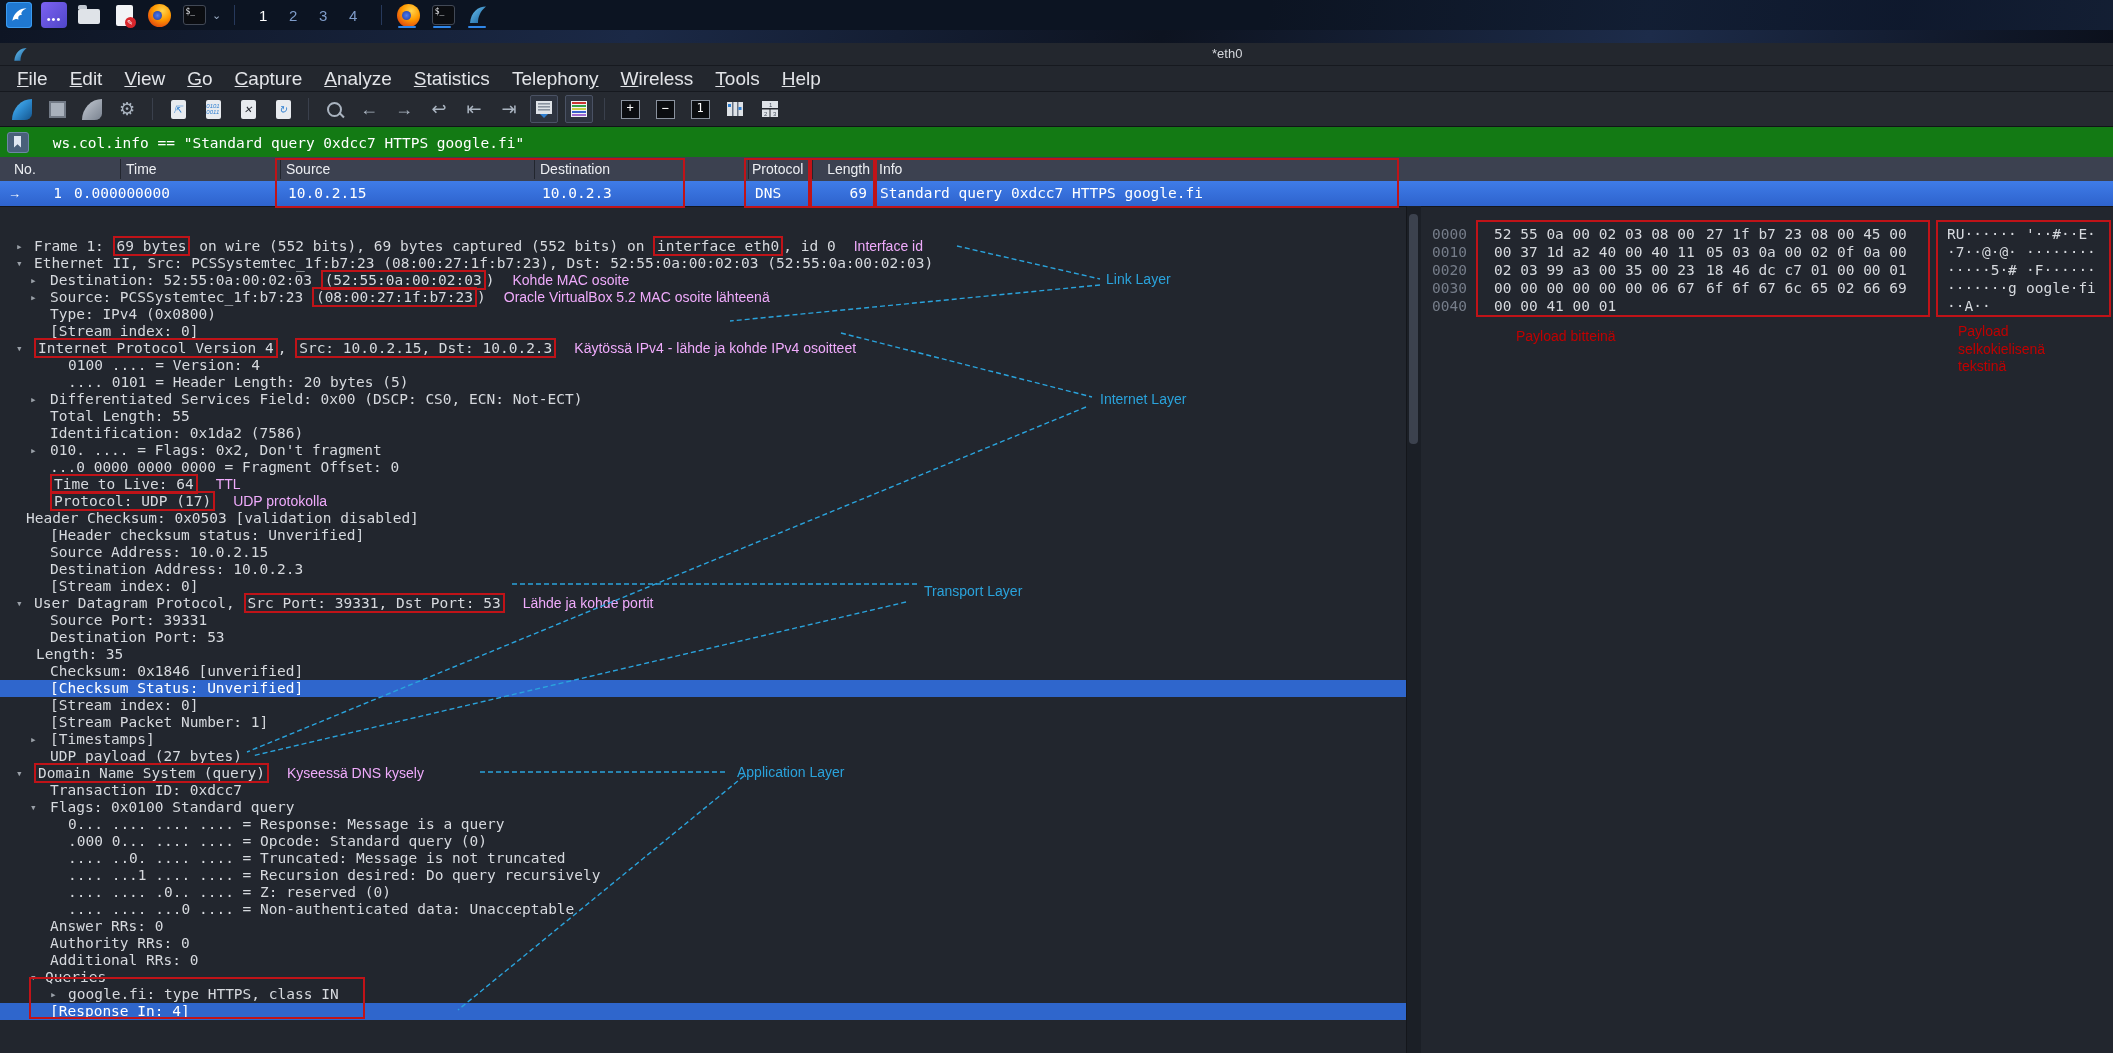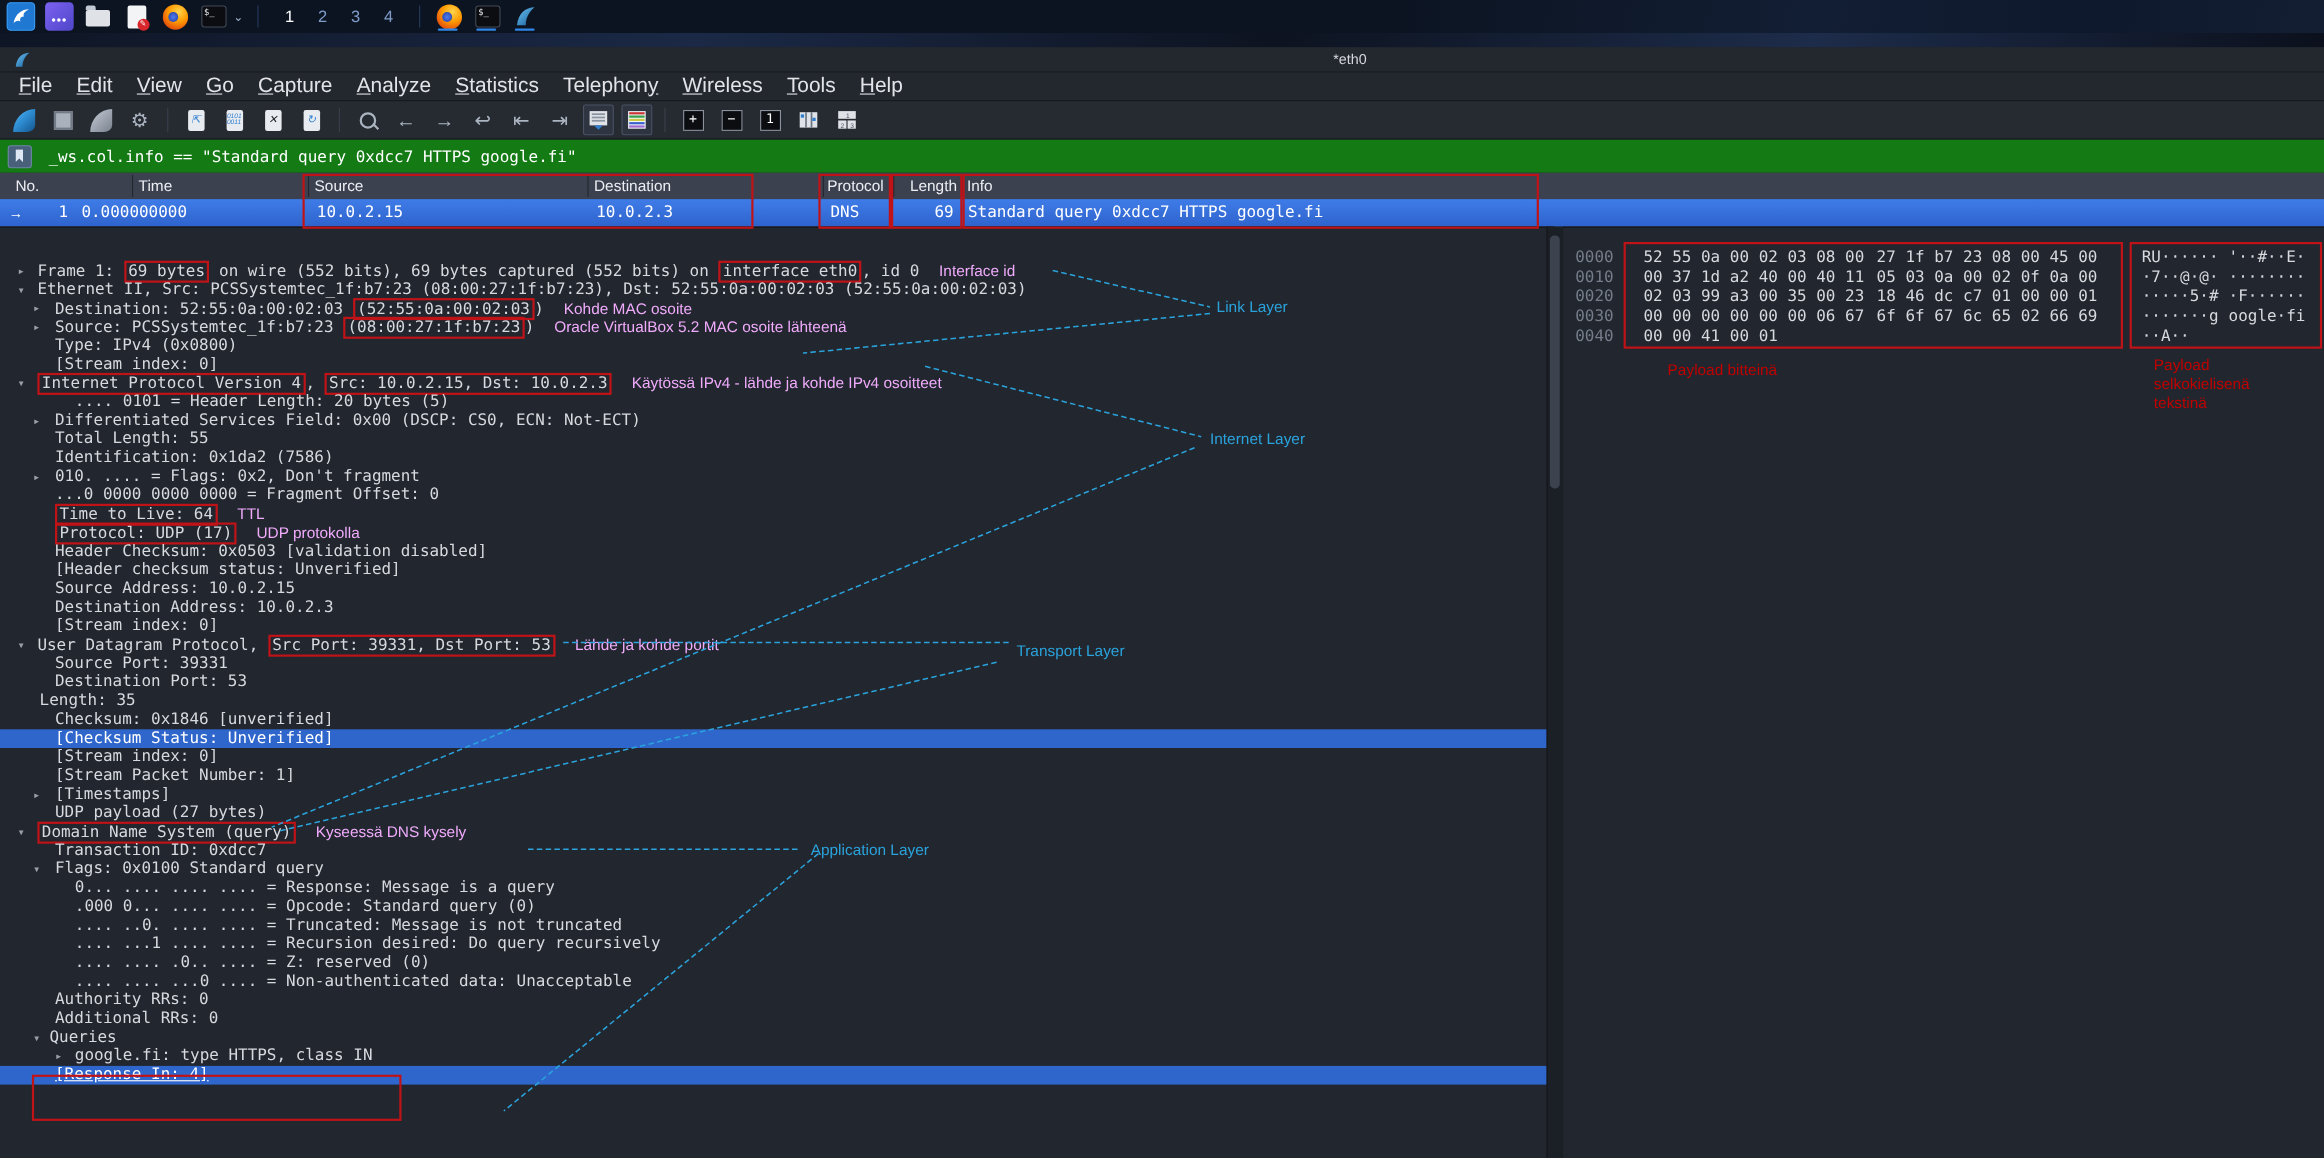--- a/index.html
+++ b/index.html
@@ -284,29 +284,30 @@
     </div>
 
   <div id="details" class="abs">
       <div class="drow"><span class="twisty" style="left: 16px;">▸</span><span class="dtext" style="margin-left: 34px;"><span>Frame 1: </span><span class="rbox">69 bytes</span><span> on wire (552 bits), 69 bytes captured (552 bits) on </span><span class="rbox">interface eth0</span><span>, id 0</span></span><span class="rlabel">Interface id</span></div>
       <div class="drow"><span class="twisty" style="left: 16px;">▾</span><span class="dtext" style="margin-left: 34px;"><span>Ethernet II, Src: PCSSystemtec_1f:b7:23 (08:00:27:1f:b7:23), Dst: 52:55:0a:00:02:03 (52:55:0a:00:02:03)</span></span></div>
       <div class="drow"><span class="twisty" style="left: 30px;">▸</span><span class="dtext" style="margin-left: 50px;"><span>Destination: 52:55:0a:00:02:03 </span><span class="rbox">(52:55:0a:00:02:03</span><span>)</span></span><span class="rlabel">Kohde MAC osoite</span></div>
       <div class="drow"><span class="twisty" style="left: 30px;">▸</span><span class="dtext" style="margin-left: 50px;"><span>Source: PCSSystemtec_1f:b7:23 </span><span class="rbox">(08:00:27:1f:b7:23</span><span>)</span></span><span class="rlabel">Oracle VirtualBox 5.2 MAC osoite lähteenä</span></div>
       <div class="drow"><span class="dtext" style="margin-left: 50px;"><span>Type: IPv4 (0x0800)</span></span></div>
       <div class="drow"><span class="dtext" style="margin-left: 50px;"><span>[Stream index: 0]</span></span></div>
       <div class="drow"><span class="twisty" style="left: 16px;">▾</span><span class="dtext" style="margin-left: 34px;"><span class="rbox">Internet Protocol Version 4</span><span>, </span><span class="rbox">Src: 10.0.2.15, Dst: 10.0.2.3</span></span><span class="rlabel">Käytössä IPv4 - lähde ja kohde IPv4 osoitteet</span></div>
+      <div class="drow"><span class="dtext" style="margin-left: 68px;"><span>0100 .... = Version: 4</span></span></div>
       <div class="drow"><span class="dtext" style="margin-left: 68px;"><span>.... 0101 = Header Length: 20 bytes (5)</span></span></div>
       <div class="drow"><span class="twisty" style="left: 30px;">▸</span><span class="dtext" style="margin-left: 50px;"><span>Differentiated Services Field: 0x00 (DSCP: CS0, ECN: Not-ECT)</span></span></div>
       <div class="drow"><span class="dtext" style="margin-left: 50px;"><span>Total Length: 55</span></span></div>
       <div class="drow"><span class="dtext" style="margin-left: 50px;"><span>Identification: 0x1da2 (7586)</span></span></div>
       <div class="drow"><span class="twisty" style="left: 30px;">▸</span><span class="dtext" style="margin-left: 50px;"><span>010. .... = Flags: 0x2, Don't fragment</span></span></div>
       <div class="drow"><span class="dtext" style="margin-left: 50px;"><span>...0 0000 0000 0000 = Fragment Offset: 0</span></span></div>
       <div class="drow"><span class="dtext" style="margin-left: 50px;"><span class="rbox">Time to Live: 64</span></span><span class="rlabel">TTL</span></div>
       <div class="drow"><span class="dtext" style="margin-left: 50px;"><span class="rbox">Protocol: UDP (17)</span></span><span class="rlabel">UDP protokolla</span></div>
-      <div class="drow"><span class="dtext" style="margin-left: 50px;"><span>Header Checksum: 0x0503 [validation disabled]</span></span></div>
+      <div class="drow"><span class="dtext" style="margin-left: 26px;"><span>Header Checksum: 0x0503 [validation disabled]</span></span></div>
       <div class="drow"><span class="dtext" style="margin-left: 50px;"><span>[Header checksum status: Unverified]</span></span></div>
       <div class="drow"><span class="dtext" style="margin-left: 50px;"><span>Source Address: 10.0.2.15</span></span></div>
       <div class="drow"><span class="dtext" style="margin-left: 50px;"><span>Destination Address: 10.0.2.3</span></span></div>
       <div class="drow"><span class="dtext" style="margin-left: 50px;"><span>[Stream index: 0]</span></span></div>
       <div class="drow"><span class="twisty" style="left: 16px;">▾</span><span class="dtext" style="margin-left: 34px;"><span>User Datagram Protocol, </span><span class="rbox">Src Port: 39331, Dst Port: 53</span></span><span class="rlabel">Lähde ja kohde portit</span></div>
       <div class="drow"><span class="dtext" style="margin-left: 50px;"><span>Source Port: 39331</span></span></div>
       <div class="drow"><span class="dtext" style="margin-left: 50px;"><span>Destination Port: 53</span></span></div>
       <div class="drow"><span class="dtext" style="margin-left: 36px;"><span>Length: 35</span></span></div>
       <div class="drow"><span class="dtext" style="margin-left: 50px;"><span>Checksum: 0x1846 [unverified]</span></span></div>
       <div class="drow sel"><span class="dtext" style="margin-left: 50px;"><span>[Checksum Status: Unverified]</span></span></div>
@@ -316,20 +317,21 @@
       <div class="drow"><span class="dtext" style="margin-left: 50px;"><span>UDP payload (27 bytes)</span></span></div>
       <div class="drow"><span class="twisty" style="left: 16px;">▾</span><span class="dtext" style="margin-left: 34px;"><span class="rbox">Domain Name System (query)</span></span><span class="rlabel">Kyseessä DNS kysely</span></div>
       <div class="drow"><span class="dtext" style="margin-left: 50px;"><span>Transaction ID: 0xdcc7</span></span></div>
       <div class="drow"><span class="twisty" style="left: 30px;">▾</span><span class="dtext" style="margin-left: 50px;"><span>Flags: 0x0100 Standard query</span></span></div>
       <div class="drow"><span class="dtext" style="margin-left: 68px;"><span>0... .... .... .... = Response: Message is a query</span></span></div>
       <div class="drow"><span class="dtext" style="margin-left: 68px;"><span>.000 0... .... .... = Opcode: Standard query (0)</span></span></div>
       <div class="drow"><span class="dtext" style="margin-left: 68px;"><span>.... ..0. .... .... = Truncated: Message is not truncated</span></span></div>
       <div class="drow"><span class="dtext" style="margin-left: 68px;"><span>.... ...1 .... .... = Recursion desired: Do query recursively</span></span></div>
       <div class="drow"><span class="dtext" style="margin-left: 68px;"><span>.... .... .0.. .... = Z: reserved (0)</span></span></div>
       <div class="drow"><span class="dtext" style="margin-left: 68px;"><span>.... .... ...0 .... = Non-authenticated data: Unacceptable</span></span></div>
+      <div class="drow"><span class="dtext" style="margin-left: 50px;"><span>Answer RRs: 0</span></span></div>
       <div class="drow"><span class="dtext" style="margin-left: 50px;"><span>Authority RRs: 0</span></span></div>
       <div class="drow"><span class="dtext" style="margin-left: 50px;"><span>Additional RRs: 0</span></span></div>
       <div class="drow"><span class="twisty" style="left: 30px;">▾</span><span class="dtext" style="margin-left: 45px;"><span>Queries</span></span></div>
       <div class="drow"><span class="twisty" style="left: 50px;">▸</span><span class="dtext" style="margin-left: 68px;"><span>google.fi: type HTTPS, class IN</span></span></div>
       <div class="drow sel"><span class="dtext und" style="margin-left: 50px;"><span>[Response In: 4]</span></span></div>
     </div>
 
   <div id="vsplit" class="abs"></div>
   <div id="vthumb" class="abs"></div>
 

